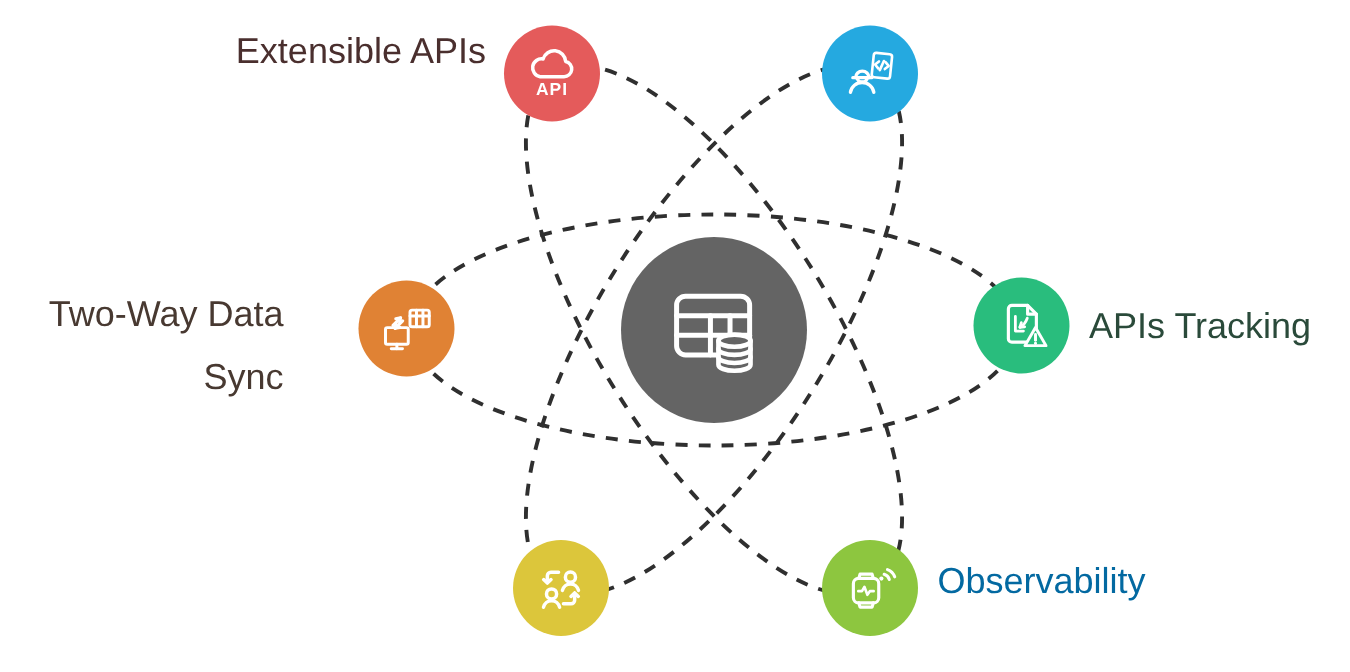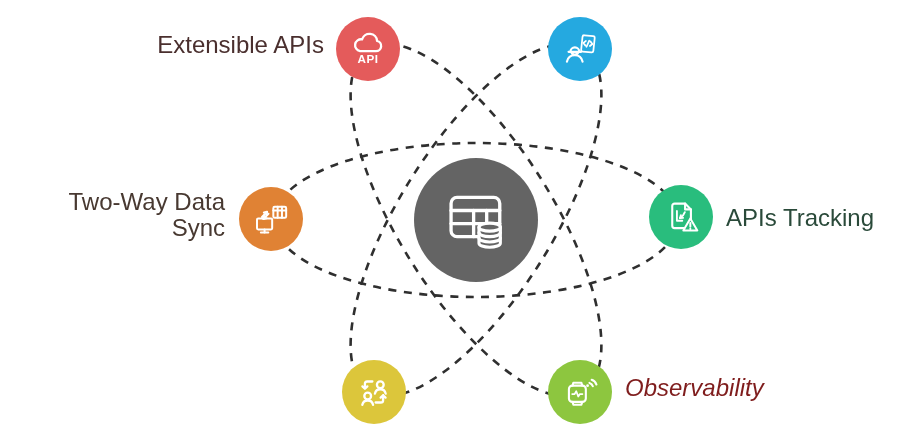--- a/index.html
+++ b/index.html
@@ -21,23 +21,23 @@
   .n-red{left:312px;top:17px;}
   .n-blue{left:524px;top:17px;}
   .n-orange{left:215px;top:187px;}
   .n-green{left:625px;top:185px;}
   .n-yellow{left:318px;top:360px;}
   .n-lime{left:524px;top:360px;}
   .label{
     position:absolute;z-index:3;font-size:24px;font-weight:500;
     line-height:29px;white-space:nowrap;
   }
-  .lbl-apis{right:600px;top:30px;text-align:right;}
+  .lbl-apis{right:600px;top:20px;text-align:right;}
   .lbl-cicd{left:601px;top:32px;}
-  .lbl-sync{right:699px;top:189px;text-align:right;white-space:normal;width:190px;line-height:26px;}
+  .lbl-sync{right:735px;top:189px;text-align:right;white-space:normal;width:190px;line-height:42px;}
   .lbl-issue{left:702px;top:203px;}
   .lbl-comm{right:603px;top:373px;}
   .lbl-obs{left:601px;top:373px;}
   svg{display:block;}
 </style>
 </head>
 <body>
 
 <div class="stage">
 
@@ -156,15 +156,15 @@
         <path d="M26.1 10.2 a4.2 4.2 0 0 1 2.9 2.9"></path>
         <path d="M28 7.5 a6.8 6.8 0 0 1 4.1 4.1"></path>
       </g>
       <circle cx="24.5" cy="12.6" r="1.2" fill="#ffffff"></circle>
     </svg>
   </div>
 
   <div class="label lbl-apis" style="color: rgb(74, 47, 46);">Extensible APIs</div>
   <div class="label lbl-sync" style="color: rgb(72, 57, 49);">Two-Way Data Sync</div>
   <div class="label lbl-issue" style="color: rgb(42, 74, 58);">APIs Tracking</div>
-  <div class="label lbl-obs" style="color: #7f1d1d; font-style: italic;">Observability</div>
+  <div class="label lbl-obs" style="color: #0369a1;">Observability</div>
 
 </div>
 
 </body></html>

